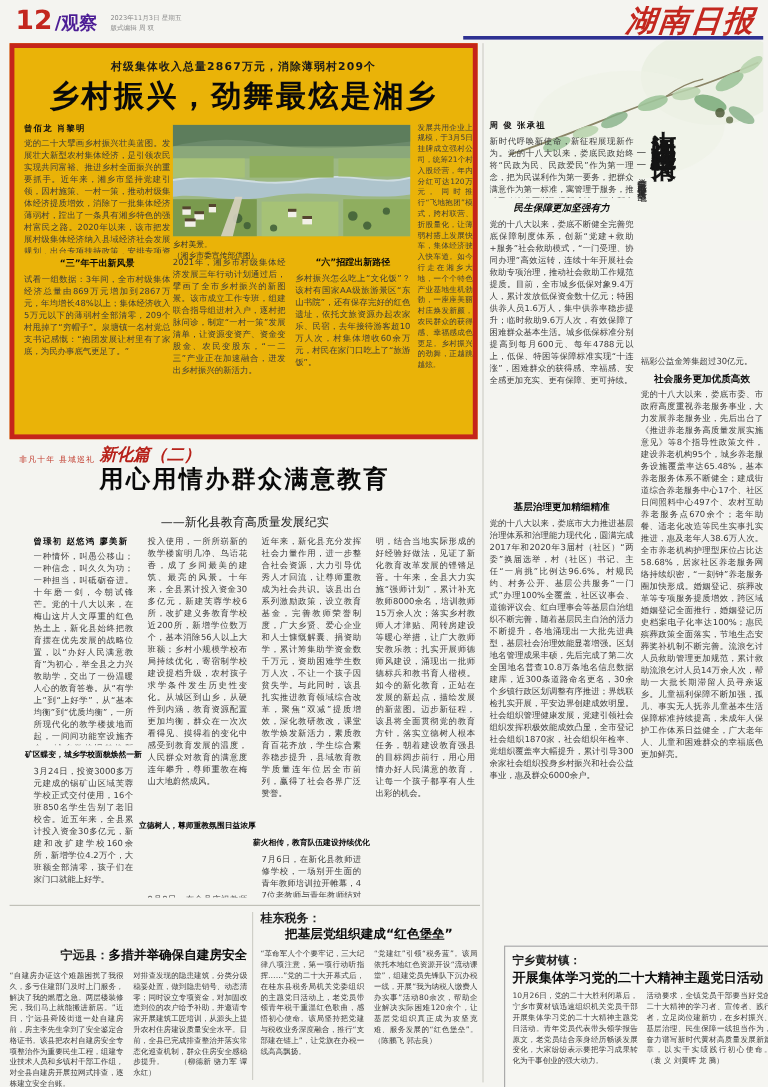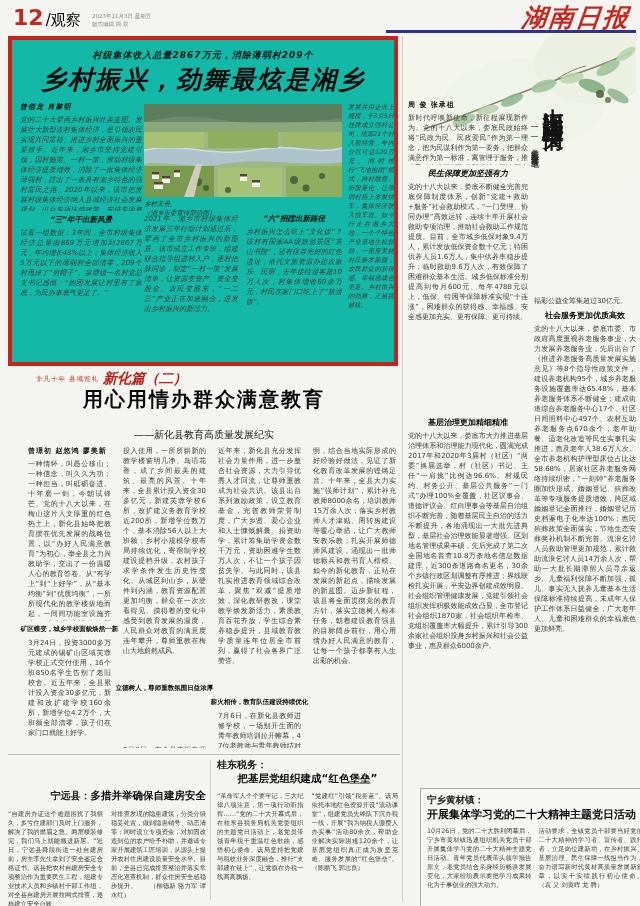--- a/index.html
+++ b/index.html
@@ -11,28 +11,28 @@
   .bt-s{font-size:6.3px;line-height:9px;text-align:justify;word-break:break-all;
       color:#3c3c3c;overflow:hidden;}
   .blk{overflow:hidden;}
   .col{display:flex;flex-direction:column;}
   .sh{font-weight:bold;text-align:center;color:#0c0c0c;font-size:7.5px;
       line-height:11px;margin:3px 0;}
   .shn{white-space:nowrap;margin-left:-10px;margin-right:-10px;}
   .byline{font-size:7px;font-weight:bold;color:#111;margin-bottom:3px;letter-spacing:1px;}
   
   .pageno{font-size:22px;font-weight:bold;color:#c3271f;}
-  .section{font-size:15px;font-weight:normal;color:#000000;}
+  .section{font-size:15px;font-weight:bold;color:#4c1d95;}
   .dateblk{font-size:5.5px;color:#8a8a8a;line-height:8px;}
   .masthead{font-size:25px;font-weight:bold;color:#c3271f;
       font-family:"DejaVu Serif","Liberation Serif",serif;font-style:italic;
       transform:skewX(-6deg);letter-spacing:2px;}
   .rule-blue{background:#2e3192;}
   
-  .leadbox{background:#14b8a6;border:4px solid #c5241b;box-sizing:border-box;font-style:italic;}
+  .leadbox{background:#eab308;border:4px solid #c5241b;box-sizing:border-box;}
   .lead-kicker{font-size:9px;font-weight:600;text-align:center;color:#1a1a1a;letter-spacing:1px;}
   .lead-headline{font-size:25px;font-weight:bold;text-align:center;color:#0a0a0a;letter-spacing:2px;}
   .caption{font-size:6.5px;color:#333;display:flex;justify-content:space-between;flex-direction:column;}
   
   .edu-kicker-small{font-size:6.5px;color:#c0392b;letter-spacing:1px;}
   .edu-kicker-script{font-size:14px;font-weight:bold;color:#b7221a;
       font-family:"DejaVu Serif","Liberation Serif",serif;font-style:italic;margin-left:4px;}
   .edu-headline{font-size:20px;font-weight:bold;text-align:center;color:#0a0a0a;letter-spacing:2px;}
   .edu-subtitle{font-size:10px;text-align:center;color:#222;}
   
@@ -122,21 +122,21 @@
     <div class="abs bt blk" style="left:132px;top:174px;width:94px;height:144px;">2021年，湘乡市村级集体经济发展三年行动计划通过后，擘画了全市乡村振兴的新图景。该市成立工作专班，组建联合指导组进村入户，逐村把脉问诊，制定“一村一策”发展清单，让资源变资产、资金变股金、农民变股东，“一二三”产业正在加速融合，迸发出乡村振兴的新活力。</div>
 
     <div class="abs col" style="left:234px;top:170px;width:96px;height:148px;">
       <div class="sh">“六”招蹚出新路径</div>
       <div class="bt blk" style="flex:1;">乡村振兴怎么吃上“文化饭”？该村有国家AA级旅游景区“东山书院”，还有保存完好的红色遗址，依托文旅资源办起农家乐、民宿，去年接待游客超10万人次，村集体增收60余万元，村民在家门口吃上了“旅游饭”。</div>
     </div>
 
     <div class="abs bt-s blk" style="left:336px;top:62px;width:46px;height:256px;">发展共用企业上规模，于3月5日挂牌成立强村公司，统筹21个村入股经营，年内分红可达120万元。同时推行“飞地抱团”模式，跨村联营、折股量化，让薄弱村搭上发展快车，集体经济驶入快车道。如今行走在湘乡大地，一个个特色产业基地生机勃勃，一座座美丽村庄焕发新颜，农民群众的获得感、幸福感成色更足。乡村振兴的劲舞，正越跳越炫。</div>
   </div>
 
-  <div class="abs" style="left:36px;top:370px;display:flex;align-items:center;">
+  <div class="abs" style="left:16px;top:370px;display:flex;align-items:flex-end;">
     <span class="edu-kicker-small">非凡十年 县域巡礼</span>
     <span class="edu-kicker-script">新化篇（二）</span>
   </div>
   <div class="abs edu-headline" style="left:8px;top:386px;width:392px;">用心用情办群众满意教育</div>
   <div class="abs edu-subtitle" style="left:8px;top:428px;width:392px;">——新化县教育高质量发展纪实</div>
 
   <div class="abs" style="left:28px;top:446px;width:368px;height:302px;display:flex;gap:12px;">
     <div class="col" style="flex:1;">
       <div class="byline">曾璟初 赵悠鸿 廖美新</div>
       <div class="bt blk" style="height:162px;">一种情怀，叫愚公移山；一种信念，叫久久为功；一种担当，叫砥砺奋进。十年磨一剑，今朝试锋芒。党的十八大以来，在梅山这片人文厚重的红色热土上，新化县始终把教育摆在优先发展的战略位置，以“办好人民满意教育”为初心，举全县之力兴教助学，交出了一份温暖人心的教育答卷。从“有学上”到“上好学”，从“基本均衡”到“优质均衡”，一所所现代化的教学楼拔地而起，一间间功能室设施齐全，城乡学校旧貌换新颜，教育发展的底色愈发厚重，群众的教育获得感持续提升。教育先行，全民兴教，一幅教育事业高质量发展的生动画卷正在梅山大地徐徐铺展开来。</div>

